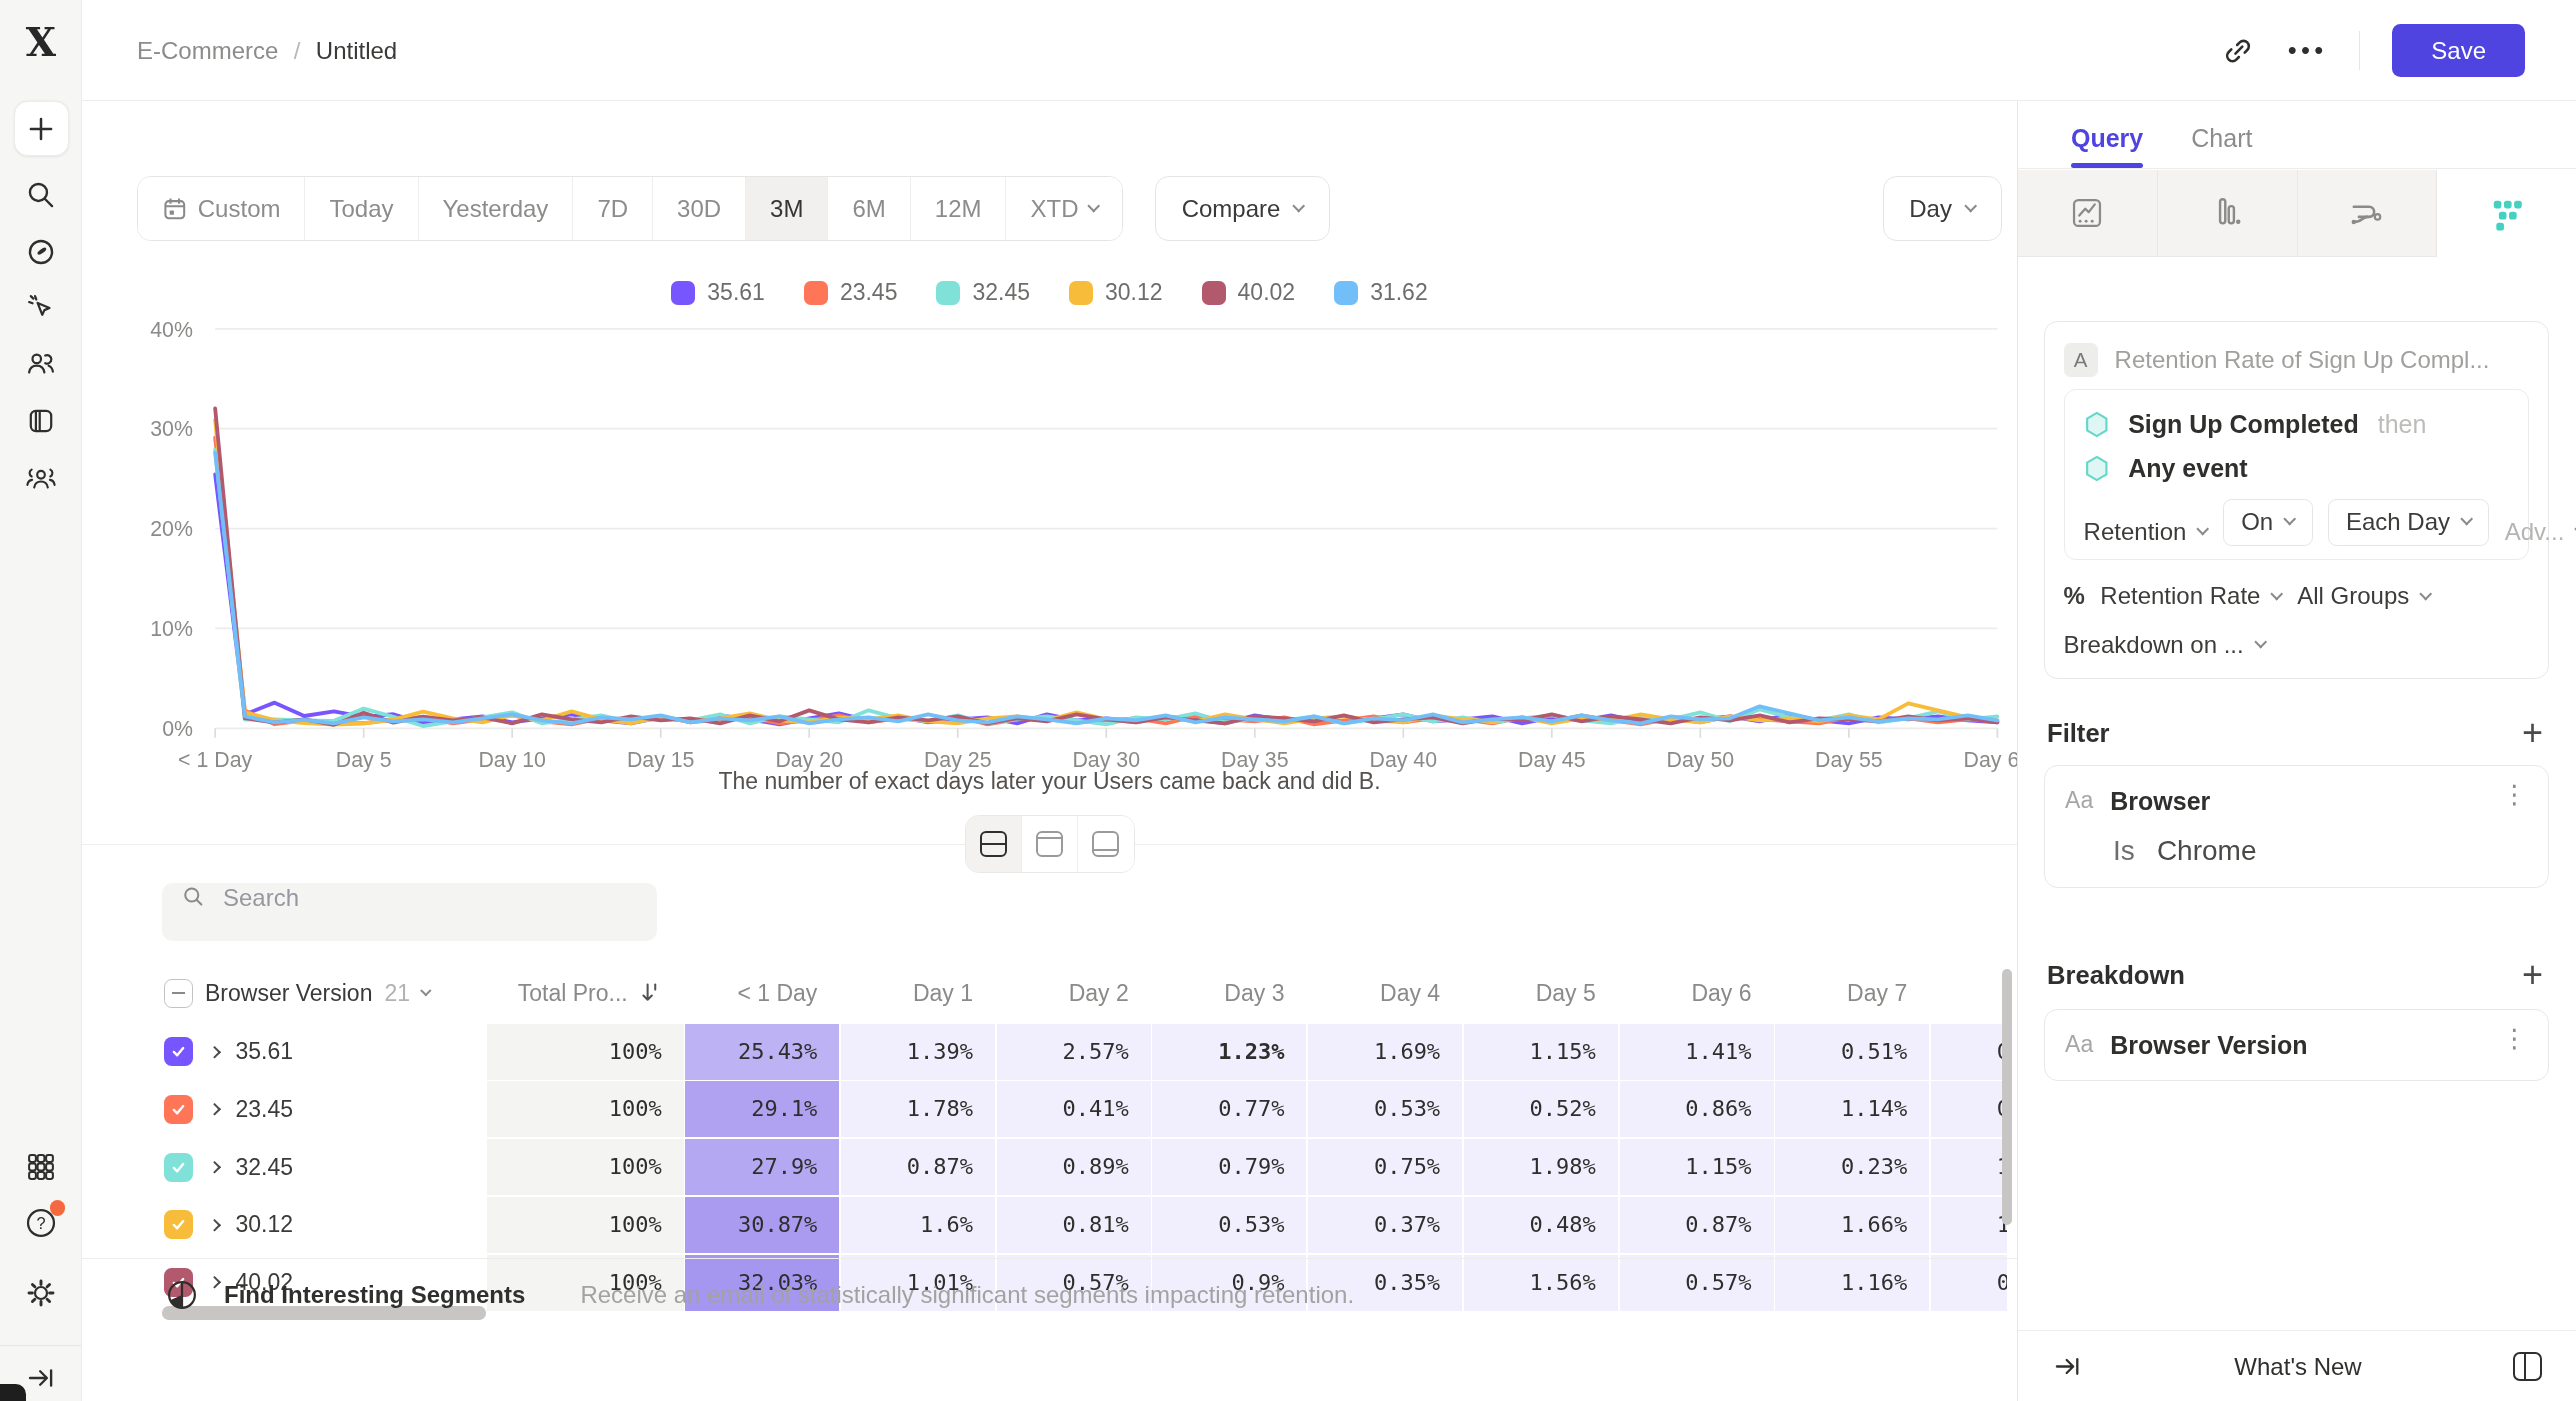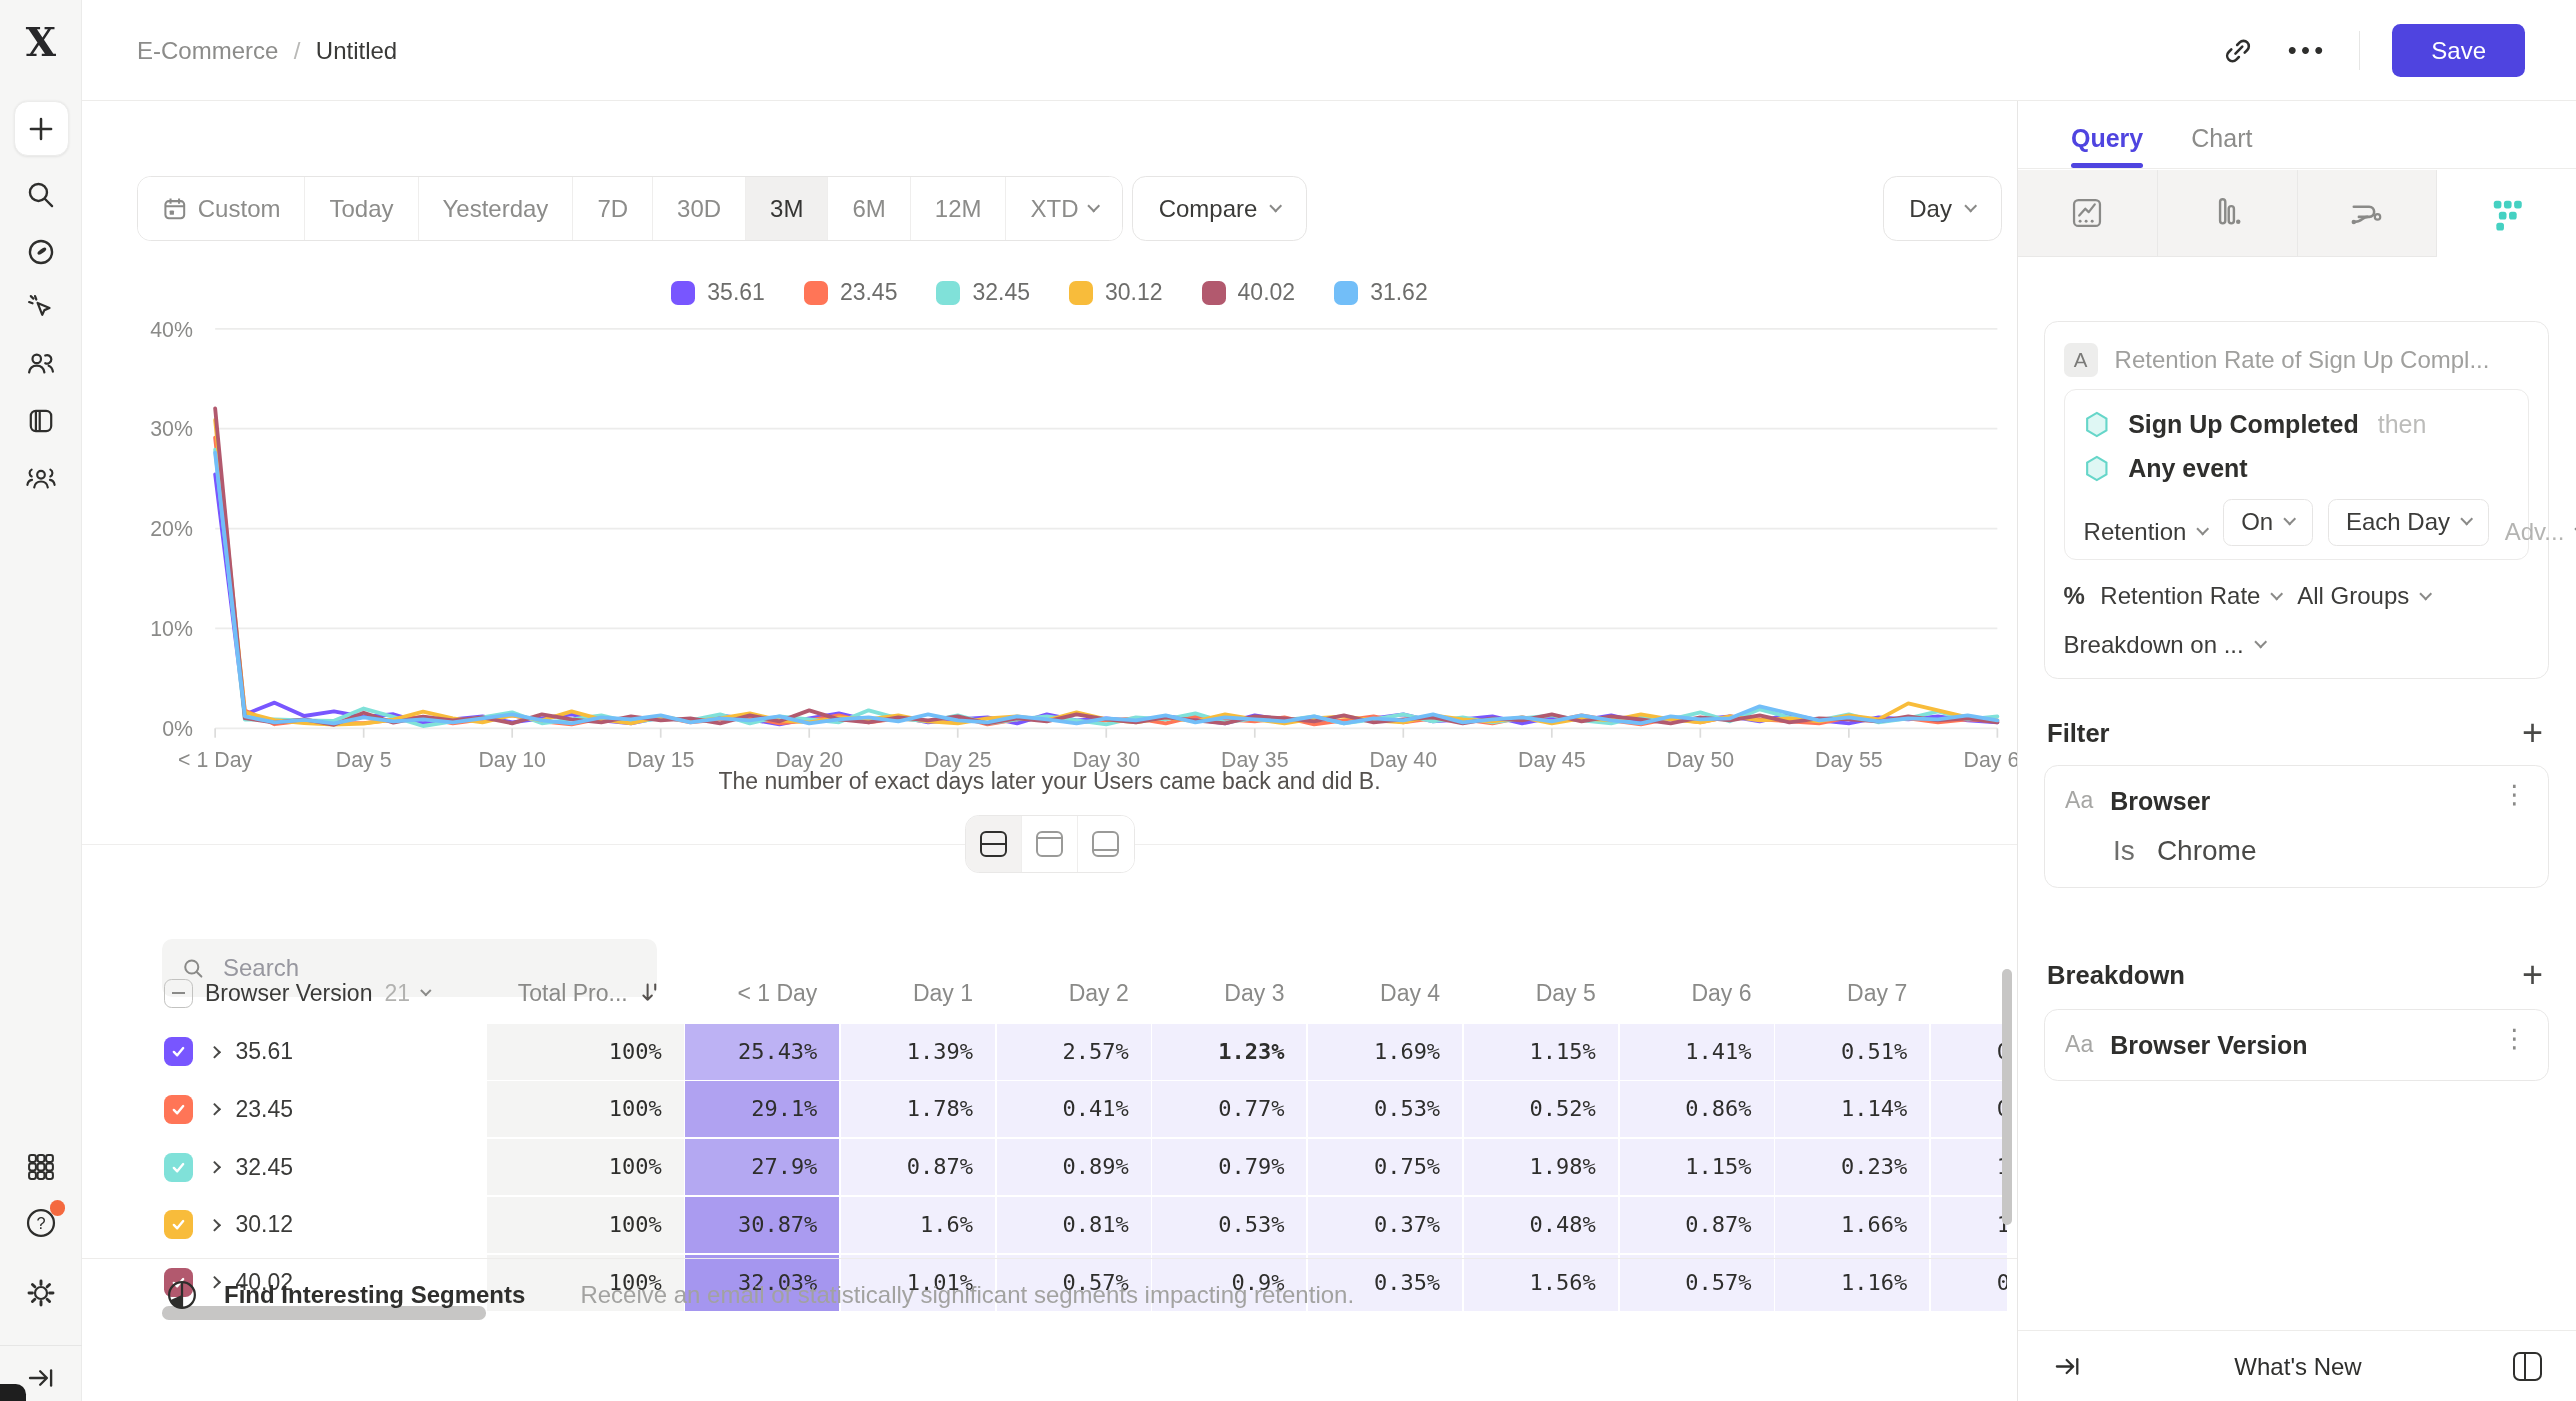--- a/index.html
+++ b/index.html
@@ -22,21 +22,21 @@
   .crumb .dim{color:#8c8c8a;}
   .crumb .sep{color:#b9b9b7;}
   .crumb .cur{color:#3a3a38;}
   .tb-right{position:absolute;right:51px;top:0;height:101px;display:flex;align-items:center;gap:32px;}
   .tb-divider{width:0.9px;height:39px;background:#e6e6e5;}
   .ellipsis{font-size:25.6px;letter-spacing:4.3px;color:#2e2e2c;line-height:1;}
   .save-btn{background:#4f44e0;color:#fff;border:none;border-radius:8.5px;font-size:24px;font-family:inherit;padding:0 39px;height:53px;cursor:pointer;}
 
   
   .main{position:absolute;left:82px;top:101px;width:1935px;height:1229px;background:#fff;}
-  .ctrl-left{position:absolute;left:55px;top:75px;display:flex;gap:9px;align-items:center;}
+  .ctrl-left{position:absolute;left:55px;top:75px;display:flex;gap:32px;align-items:center;}
   .seg-group{display:flex;border:0.9px solid #e6e5e4;border-radius:13.7px;overflow:hidden;background:#fff;}
   .seg-btn{display:flex;align-items:center;gap:10.2px;padding:0 24px;height:63px;font-size:24px;color:#8c8c8a;background:#fff;border:none;border-right:0.9px solid #efeeed;font-family:inherit;cursor:pointer;white-space:nowrap;}
   .seg-btn:last-child{border-right:none;}
   .seg-btn.sel{background:#f1f0ef;color:#353533;}
   .pill-btn{display:flex;align-items:center;gap:13.7px;padding:0 25.6px;height:65px;font-size:24px;color:#3a3a38;background:#fff;border:0.9px solid #e6e5e4;border-radius:13.7px;font-family:inherit;cursor:pointer;white-space:nowrap;}
   .ctrl-right{position:absolute;right:15.4px;top:75px;display:flex;gap:17px;align-items:center;}
   .caret{display:inline-block;width:9.4px;height:9.4px;border-right:2.2px solid #8a8a88;border-bottom:2.2px solid #8a8a88;transform:rotate(45deg) translate(-1.7px,-1.7px);}
   .legend{position:absolute;left:0;top:178px;width:100%;display:flex;justify-content:center;gap:39px;align-items:center;}
   .lg-item{display:flex;align-items:center;gap:12px;font-size:23px;color:#6d6d6b;}
   .lg-sw{width:24px;height:24px;border-radius:6.8px;}
@@ -46,21 +46,21 @@
   .toggle-wrap{position:absolute;left:0;top:714px;width:100%;display:flex;justify-content:center;}
   .toggle-group{display:flex;border:0.9px solid #e9e8e7;border-radius:13.7px;overflow:hidden;background:#fff;}
   .tg-btn{width:56px;height:56px;display:flex;align-items:center;justify-content:center;background:#fff;border:none;border-right:0.9px solid #efeeed;cursor:pointer;}
   .tg-btn:last-child{border-right:none;}
   .tg-btn.sel{background:#f3f2f1;}
   .pane-ic{width:27px;height:25.6px;border:2.6px solid #9a9a98;border-radius:6px;position:relative;}
   .tg-btn.sel .pane-ic{border-color:#2f2f2d;}
   .pane-ic span{position:absolute;left:0;right:0;height:2.6px;background:#9a9a98;}
   .tg-btn.sel .pane-ic span{background:#2f2f2d;}
 
-  .searchbar{position:absolute;left:80px;top:838px;width:495px;height:58px;background:#f4f4f3;border-radius:10.2px;display:flex;align-items:center;gap:15.4px;padding:0 19px;}
+  .searchbar{position:absolute;left:80px;top:782px;width:495px;height:58px;background:#f4f4f3;border-radius:10.2px;display:flex;align-items:flex-start;gap:15.4px;padding:0 19px;}
   .searchbar input{border:none;background:transparent;outline:none;font-size:24px;font-family:inherit;color:#3a3a38;width:100%;}
   .searchbar input::placeholder{color:#97979f;}
 
   
   .table-wrap{position:absolute;left:71px;top:868px;width:1854px;overflow:hidden;}
   .t-row{display:grid;grid-template-columns:332px 197px repeat(9,154px);column-gap:1.7px;margin-bottom:1.7px;}
   .t-head{height:48px;margin-bottom:6.8px;}
   .t-head .hc{display:flex;align-items:center;justify-content:flex-end;font-size:23px;color:#8a8a88;padding-right:22px;}
   .hc-group{display:flex;align-items:center;justify-content:flex-start !important;gap:12px;padding-left:11px;color:#3a3a38 !important;}
   .hc-group .cnt{color:#b2b2b0;}

